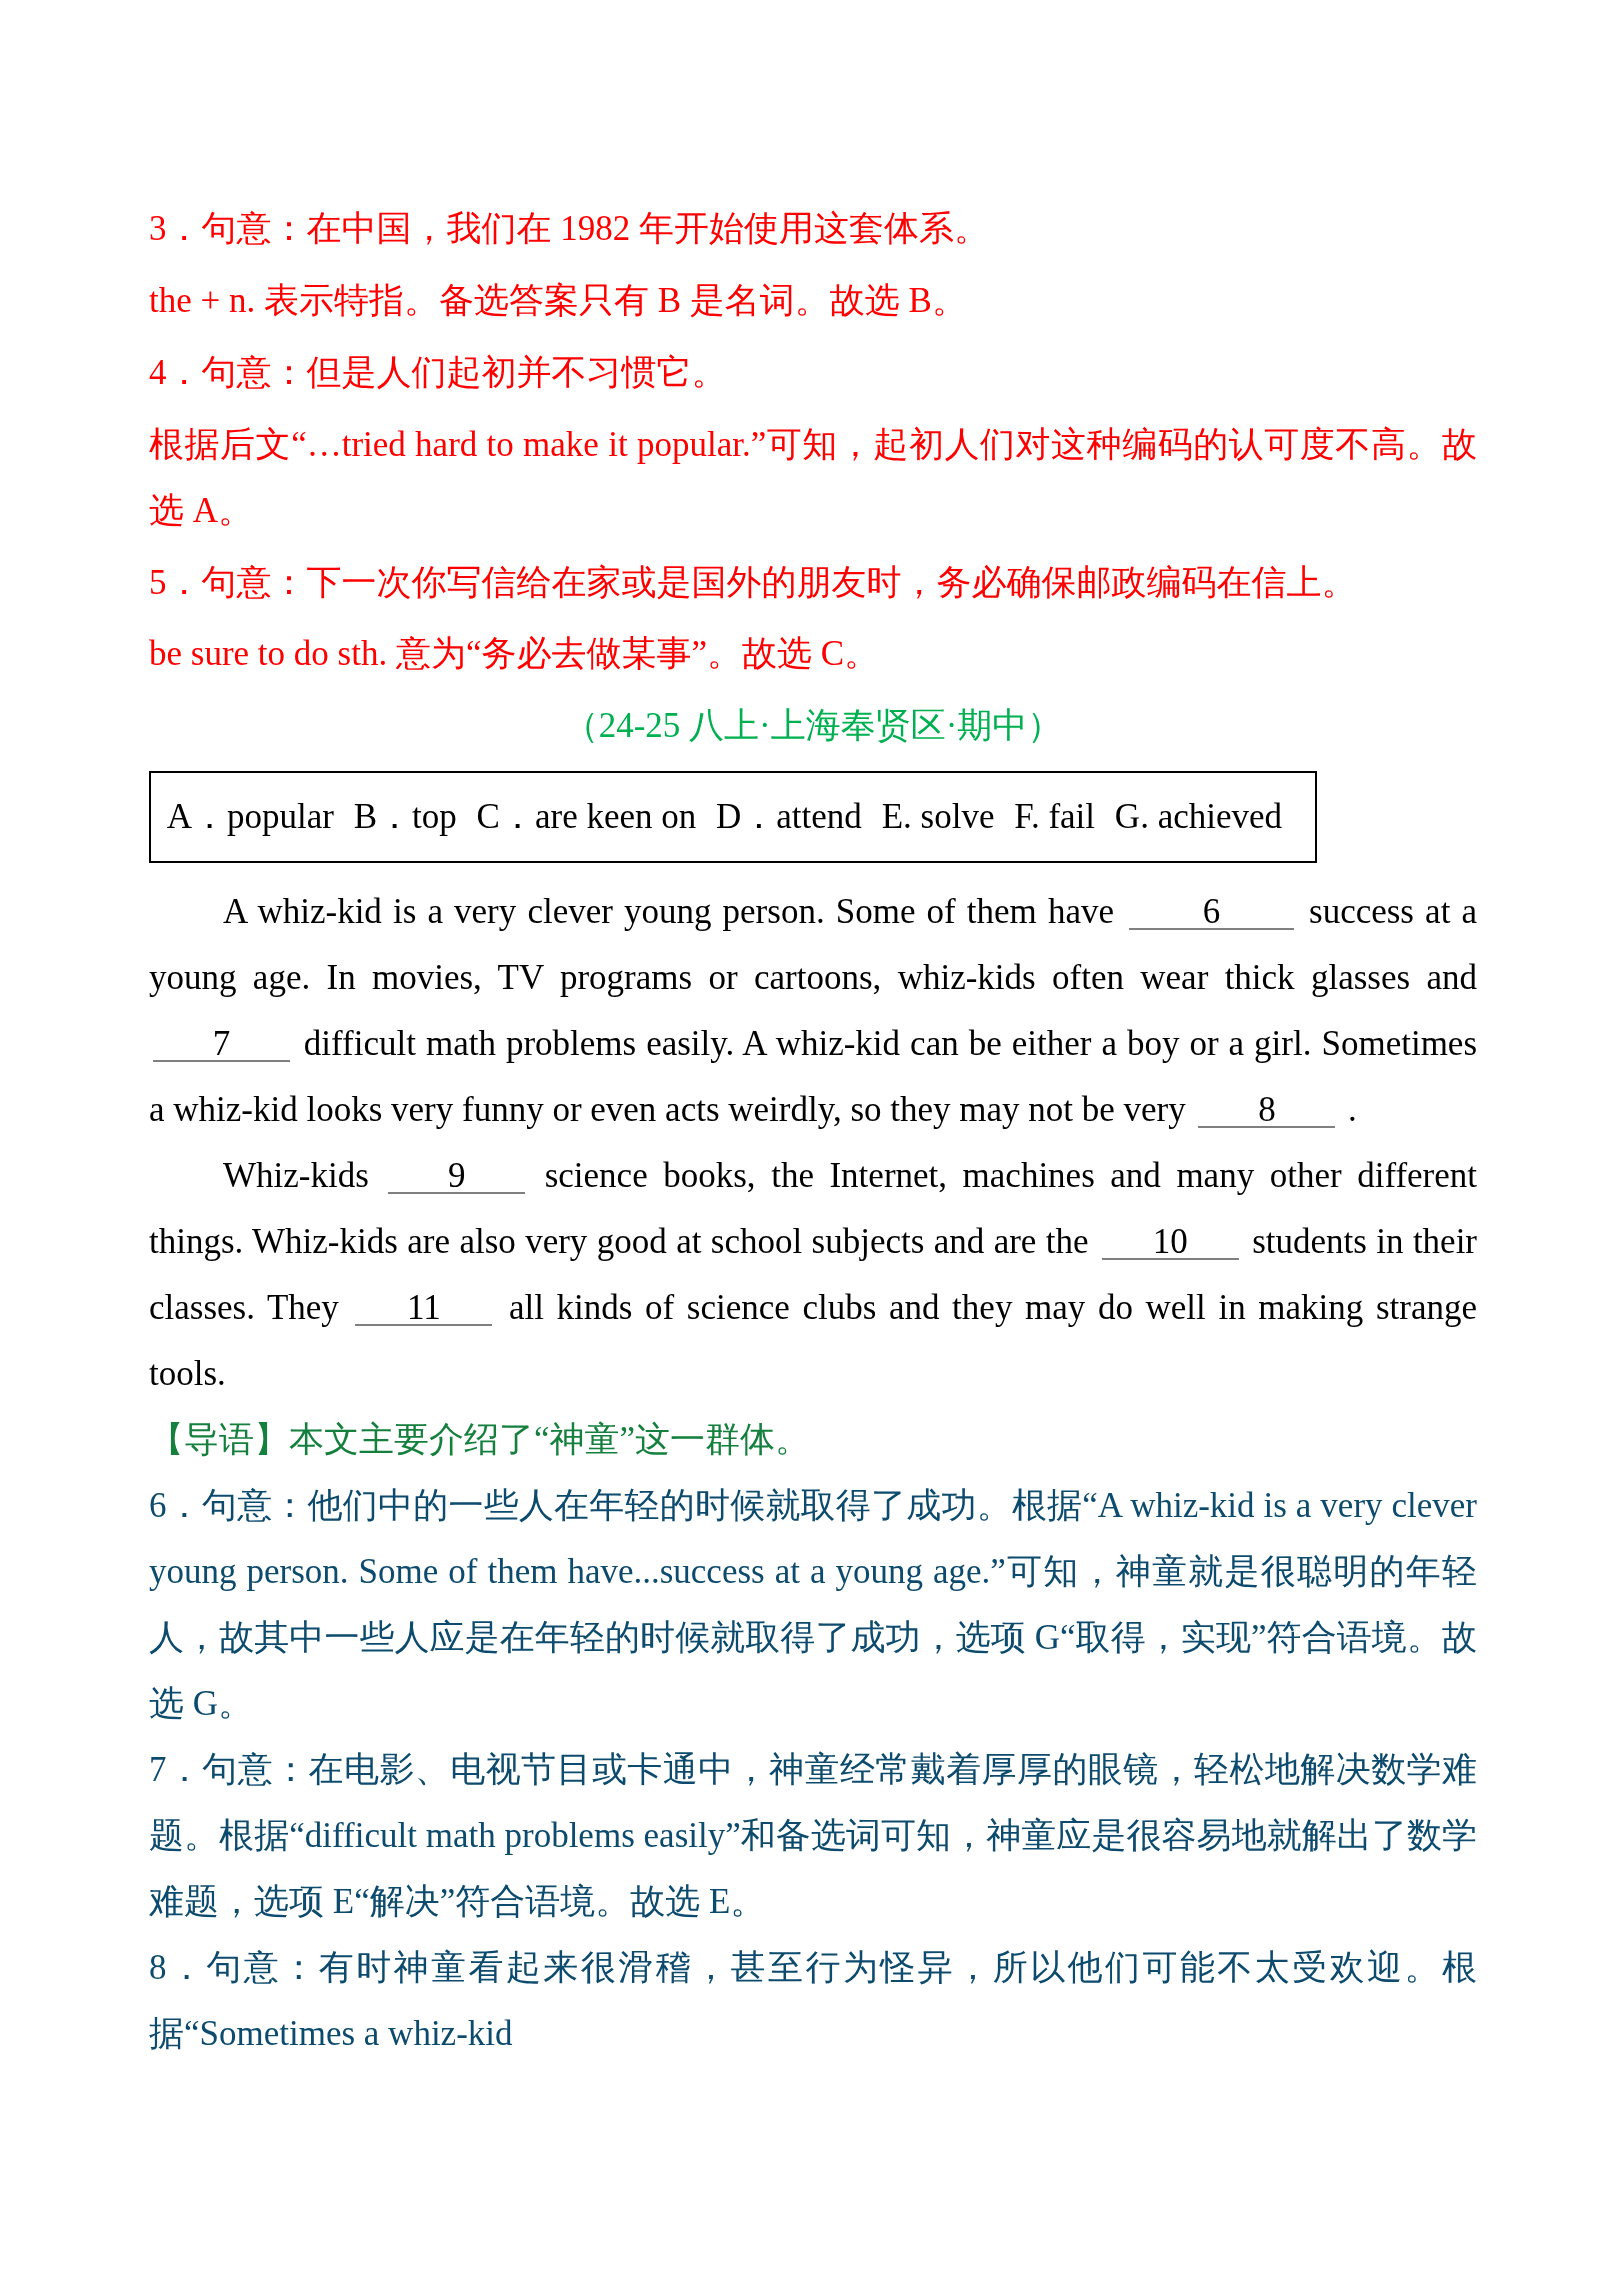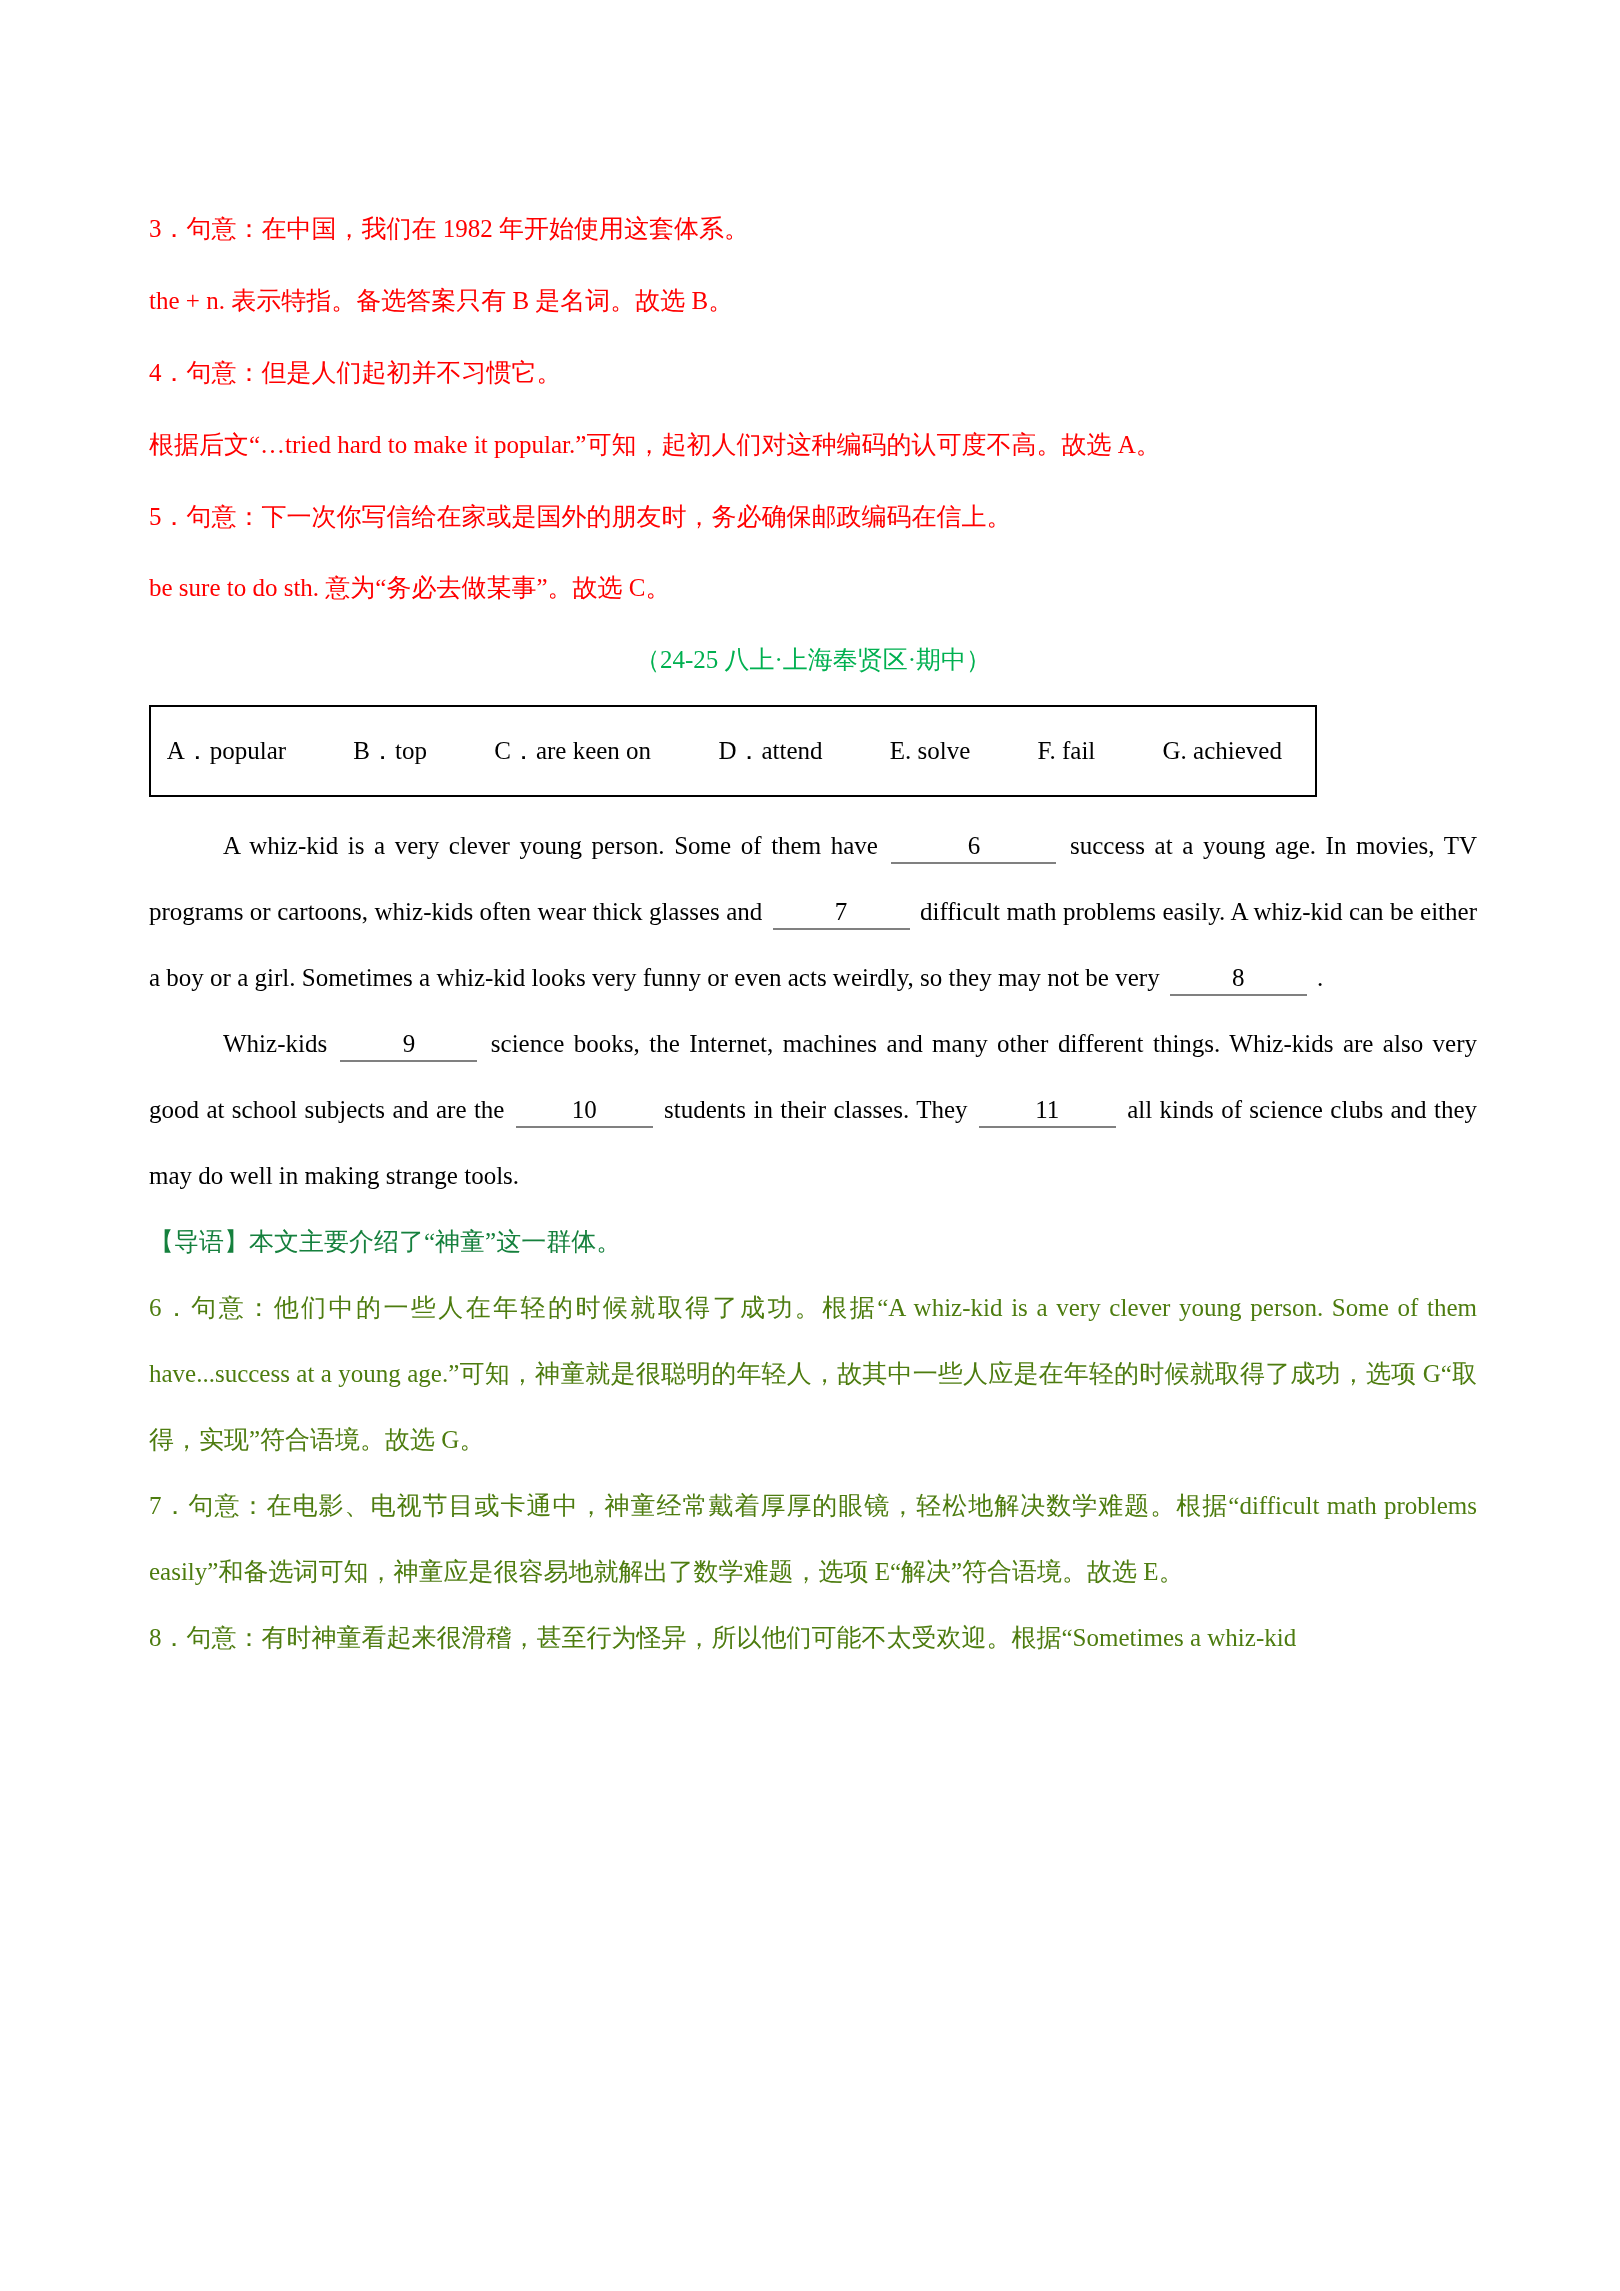--- a/index.html
+++ b/index.html
@@ -7,21 +7,21 @@
     padding: 0;
     background: #ffffff;
   }
   .page {
     position: relative;
     width: 1620px;
     height: 2292px;
     margin: 0 auto;
     background: #ffffff;
     font-family: "Liberation Serif", "DejaVu Serif", serif;
-    font-size: 25px;
+    font-size: 35px;
     line-height: 66px;
     color: #000000;
     overflow: hidden;
     box-sizing: border-box;
     padding: 196px 143px 0 149px;
   }
   p { margin: 0; }
 
   
   .note-line {
@@ -76,21 +76,21 @@
 
   
   .answers-line {
     color: #ff0000;
     margin-top: 63px;
   }
   .answer-item { margin-right: 69px; white-space: nowrap; }
   .answer-item:last-child { margin-right: 0; }
   .lead-line { color: #15803d; }
   .explanation-para {
-    color: #4d7c0f;
+    color: #0c4a6e;
     text-align: justify;
   }
 </style>
 </head>
 <body>
 
 <div class="page">
 
   <p class="note-line">3．句意：在中国，我们在 1982 年开始使用这套体系。</p>
   <p class="note-line">the + n.  表示特指。备选答案只有 B 是名词。故选 B。</p>

